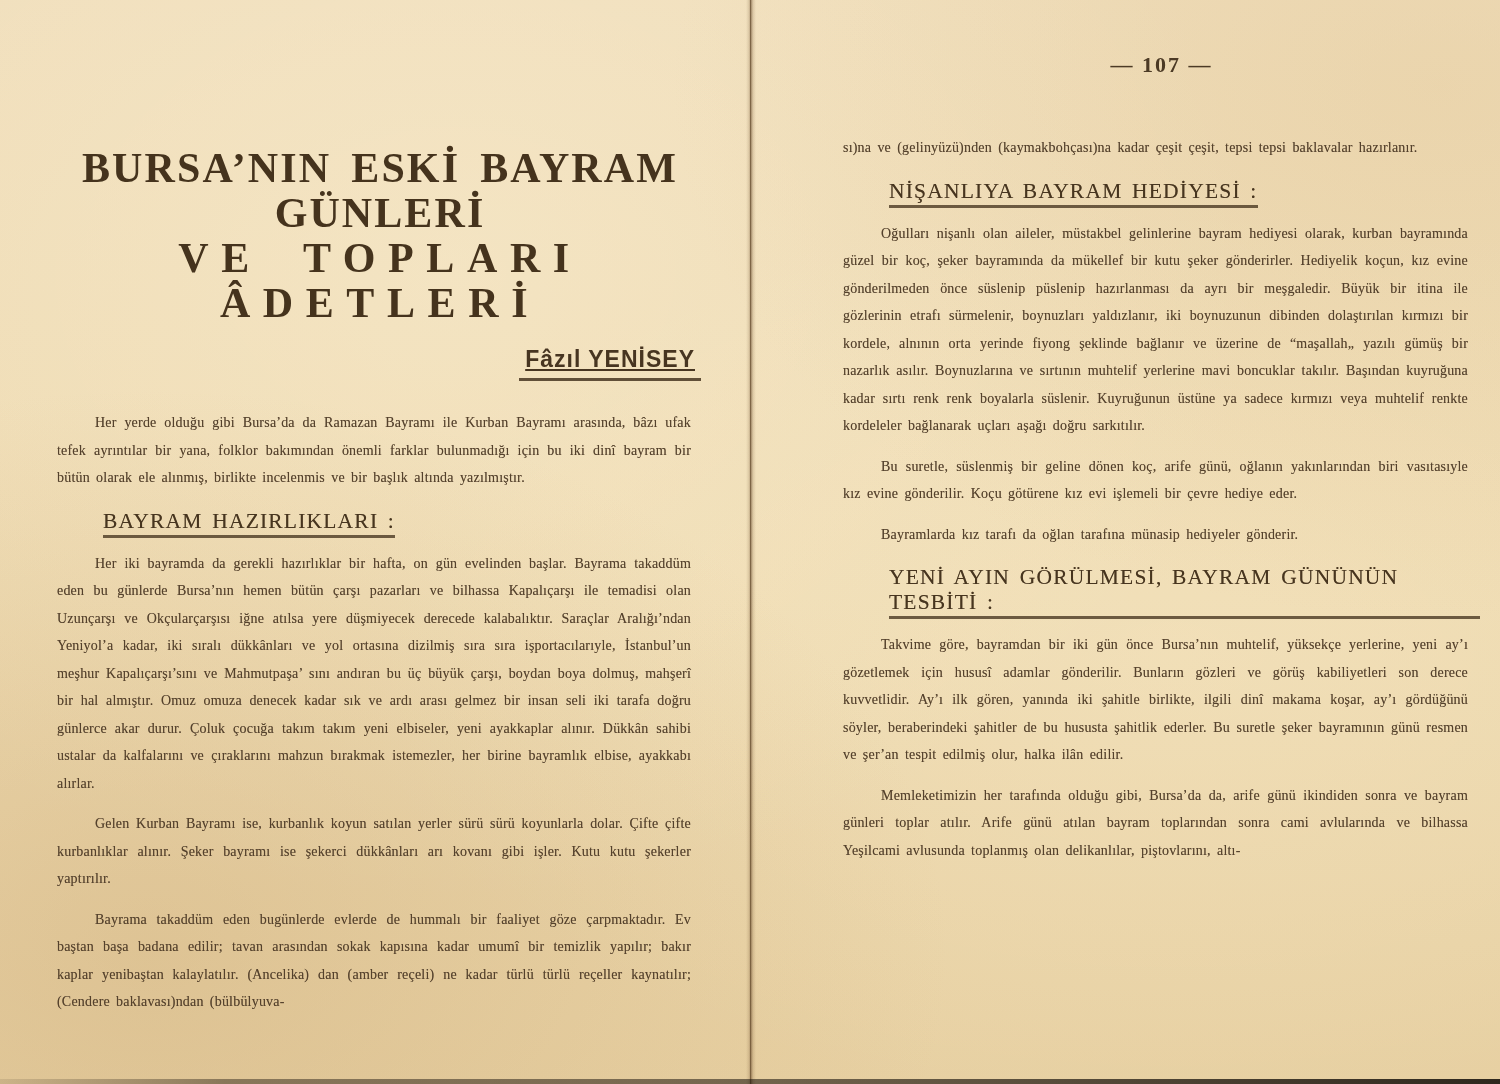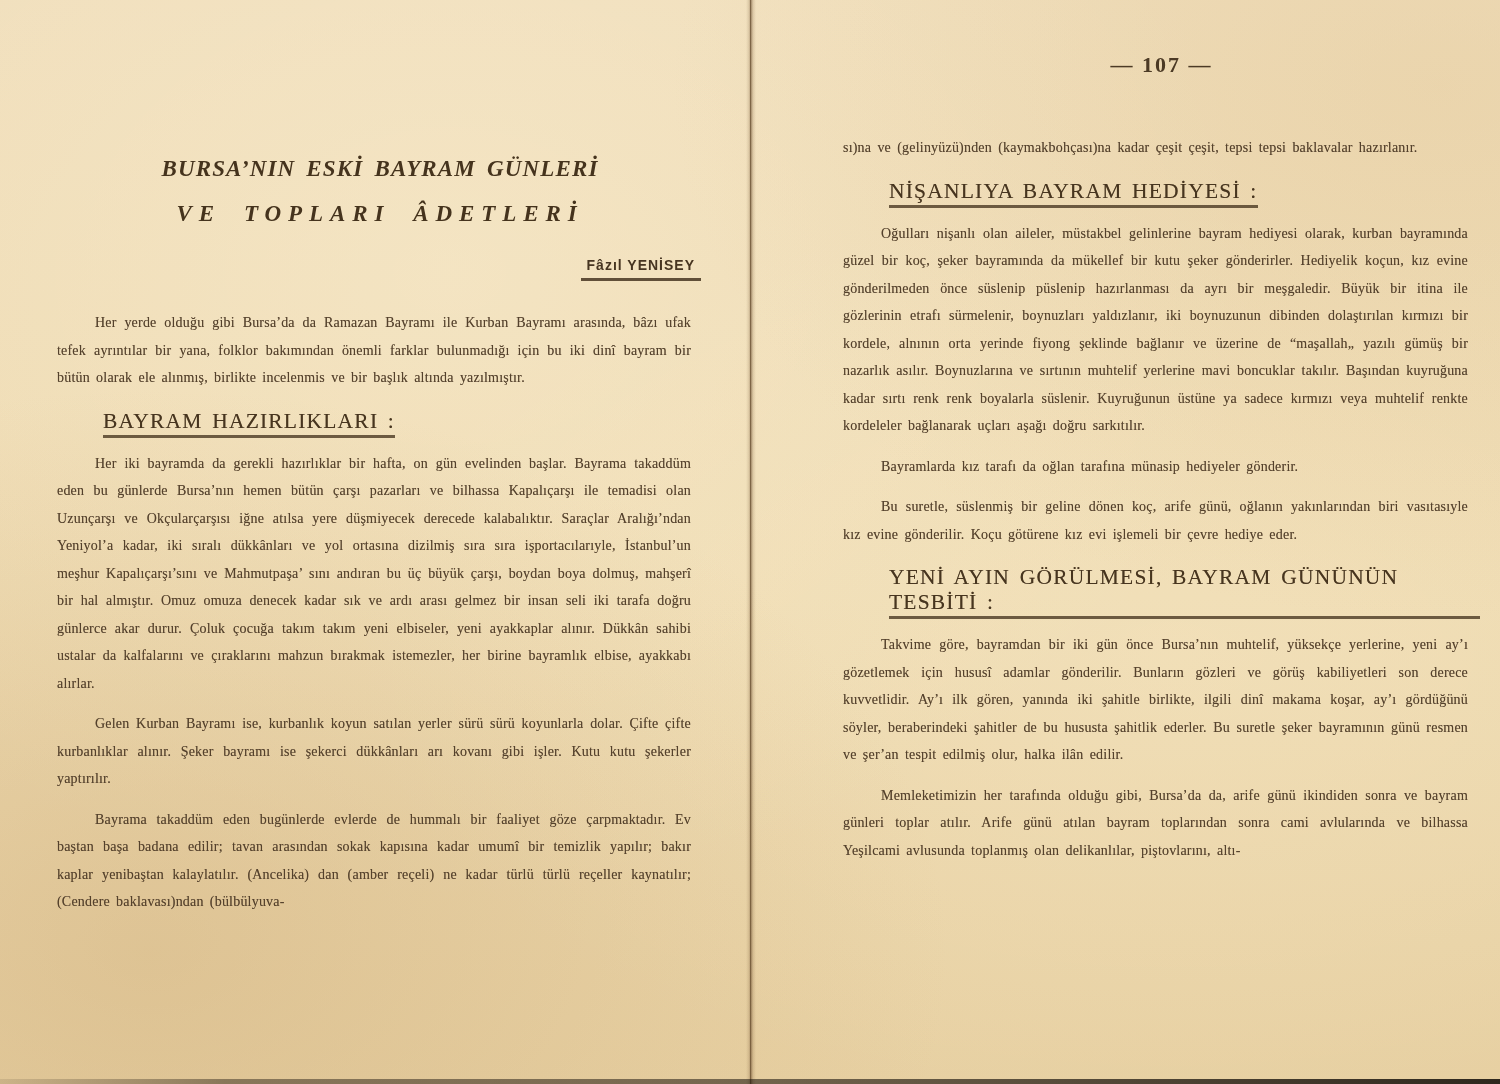--- a/index.html
+++ b/index.html
@@ -54,44 +54,44 @@
   .page {
     position: absolute;
     top: 0;
   }
   .page-left  { left: 57px;  width: 646px; }
   .page-right { left: 843px; width: 637px; }
 
   .title {
     margin: 146px 0 18px 0;
     text-align: center;
-    font-style: italic;
     font-weight: bold;
-    font-size: 23px;
+    font-size: 42px;
     line-height: 45px;
     color: #453category319;
     color: #45331d;
   }
   .title .t1 { display: block; letter-spacing: 0.05em; word-spacing: 0.18em; }
   .title .t2 { display: block; letter-spacing: 0.30em; word-spacing: 0.45em; }
 
   .author-row {
     margin-top: 20px;
     text-align: right;
     padding-right: 2px;
   }
   .author {
     display: inline-block;
     font-family: "Liberation Sans", sans-serif;
     font-weight: bold;
-    font-size: 14px;
+    font-size: 23px;
     letter-spacing: 1px;
     color: #473521;
     border-bottom: 3px solid rgba(71,53,33,0.85);
     padding: 0 6px 5px 6px;
+    text-decoration: underline;
   }
 
   .para {
     margin: 0 12px 13px 0;
     text-align: justify;
     font-size: 14px;
     line-height: 27.5px;
     word-spacing: 2.5px;
     letter-spacing: 0.2px;
     color: #54412c;
@@ -155,22 +155,22 @@
   <div class="page page-right">
     <div class="page-number">— 107 —</div>
 
     <p class="para">sı)na ve (gelinyüzü)nden (kaymakbohçası)na kadar çeşit çeşit, tepsi tepsi baklavalar hazırlanır.</p>
 
     <h2 class="heading">
       <span>NİŞANLIYA BAYRAM HEDİYESİ :</span>
     </h2>
 
     <p class="para indent">Oğulları nişanlı olan aileler, müstakbel gelinlerine bayram hediyesi olarak, kurban bayramında güzel bir koç, şeker bayramında da mükellef bir kutu şeker gönderirler. Hediyelik koçun, kız evine gönderilmeden önce süslenip püslenip hazırlanması da ayrı bir meşgaledir. Büyük bir itina ile gözlerinin etrafı sürmelenir, boynuzları yaldızlanır, iki boynuzunun dibinden dolaştırılan kırmızı bir kordele, alnının orta yerinde fiyong şeklinde bağlanır ve üzerine de “maşallah„ yazılı gümüş bir nazarlık asılır. Boynuzlarına ve sırtının muhtelif yerlerine mavi boncuklar takılır. Başından kuyruğuna kadar sırtı renk renk boyalarla süslenir. Kuyruğunun üstüne ya sadece kırmızı veya muhtelif renkte kordeleler bağlanarak uçları aşağı doğru sarkıtılır.</p>
+    <p class="para indent">Bu suretle, süslenmiş bir geline dönen koç, arife günü, oğlanın yakınlarından biri vasıtasıyle kız evine gönderilir. Koçu götürene kız evi işlemeli bir çevre hediye eder.</p>
     <p class="para indent">Bayramlarda kız tarafı da oğlan tarafına münasip hediyeler gönderir.</p>
-    <p class="para indent">Bu suretle, süslenmiş bir geline dönen koç, arife günü, oğlanın yakınlarından biri vasıtasıyle kız evine gönderilir. Koçu götürene kız evi işlemeli bir çevre hediye eder.</p>
 
     <h2 class="heading">
       <span>YENİ AYIN GÖRÜLMESİ, BAYRAM GÜNÜNÜN TESBİTİ :</span>
     </h2>
 
     <p class="para indent">Takvime göre, bayramdan bir iki gün önce Bursa’nın muhtelif, yüksekçe yerlerine, yeni ay’ı gözetlemek için hususî adamlar gönderilir. Bunların gözleri ve görüş kabiliyetleri son derece kuvvetlidir. Ay’ı ilk gören, yanında iki şahitle birlikte, ilgili dinî makama koşar, ay’ı gördüğünü söyler, beraberindeki şahitler de bu hususta şahitlik ederler. Bu suretle şeker bayramının günü resmen ve şer’an tespit edilmiş olur, halka ilân edilir.</p>
 
 
     <p class="para indent">Memleketimizin her tarafında olduğu gibi, Bursa’da da, arife günü ikindiden sonra ve bayram günleri toplar atılır. Arife günü atılan bayram toplarından sonra cami avlularında ve bilhassa Yeşilcami avlusunda toplanmış olan delikanlılar, piştovlarını, altı-</p>
   </div>

